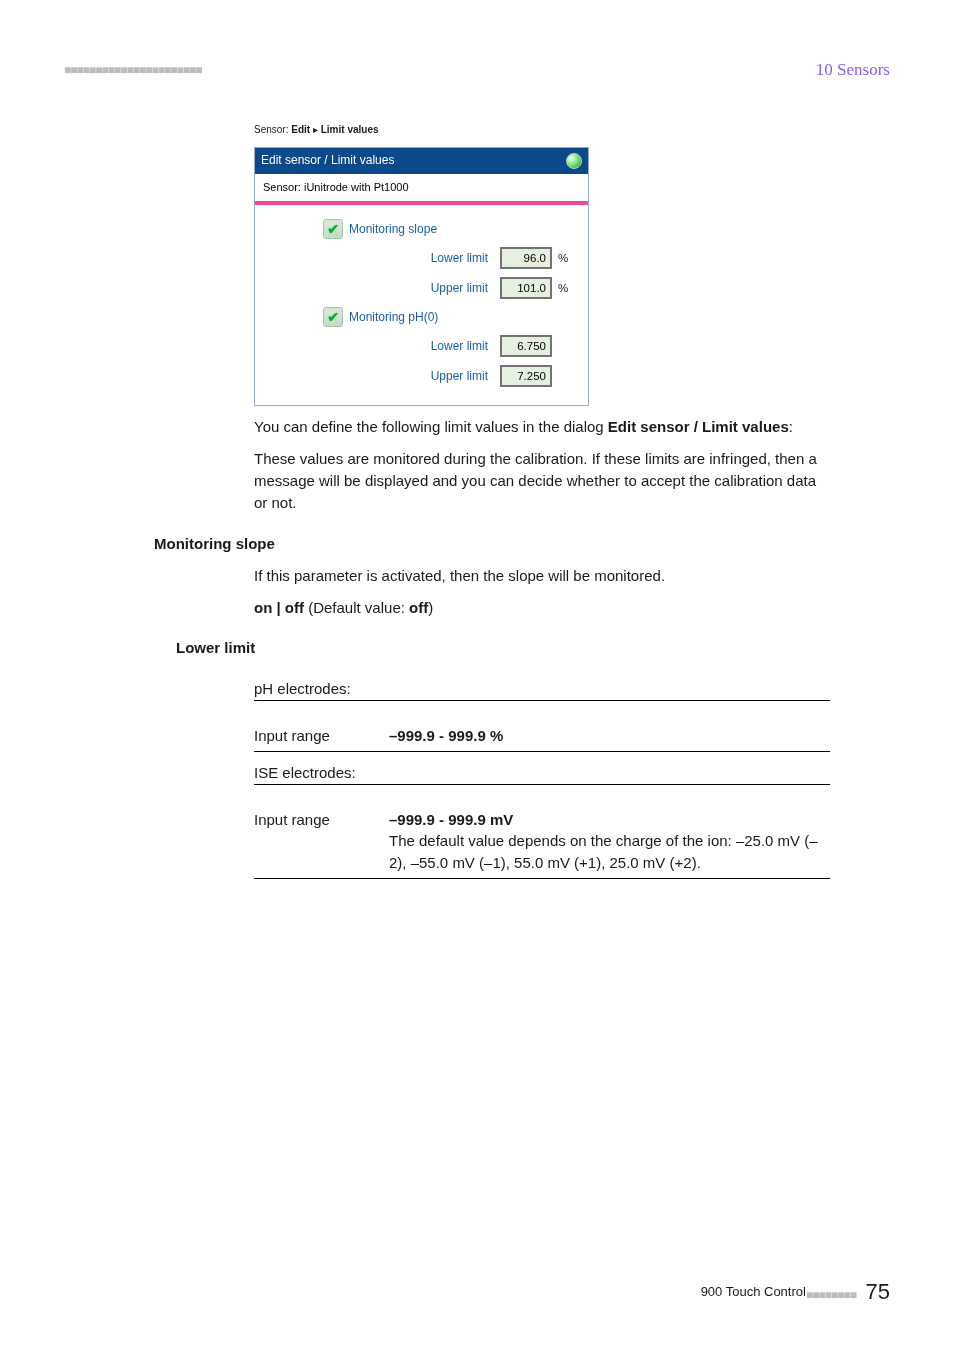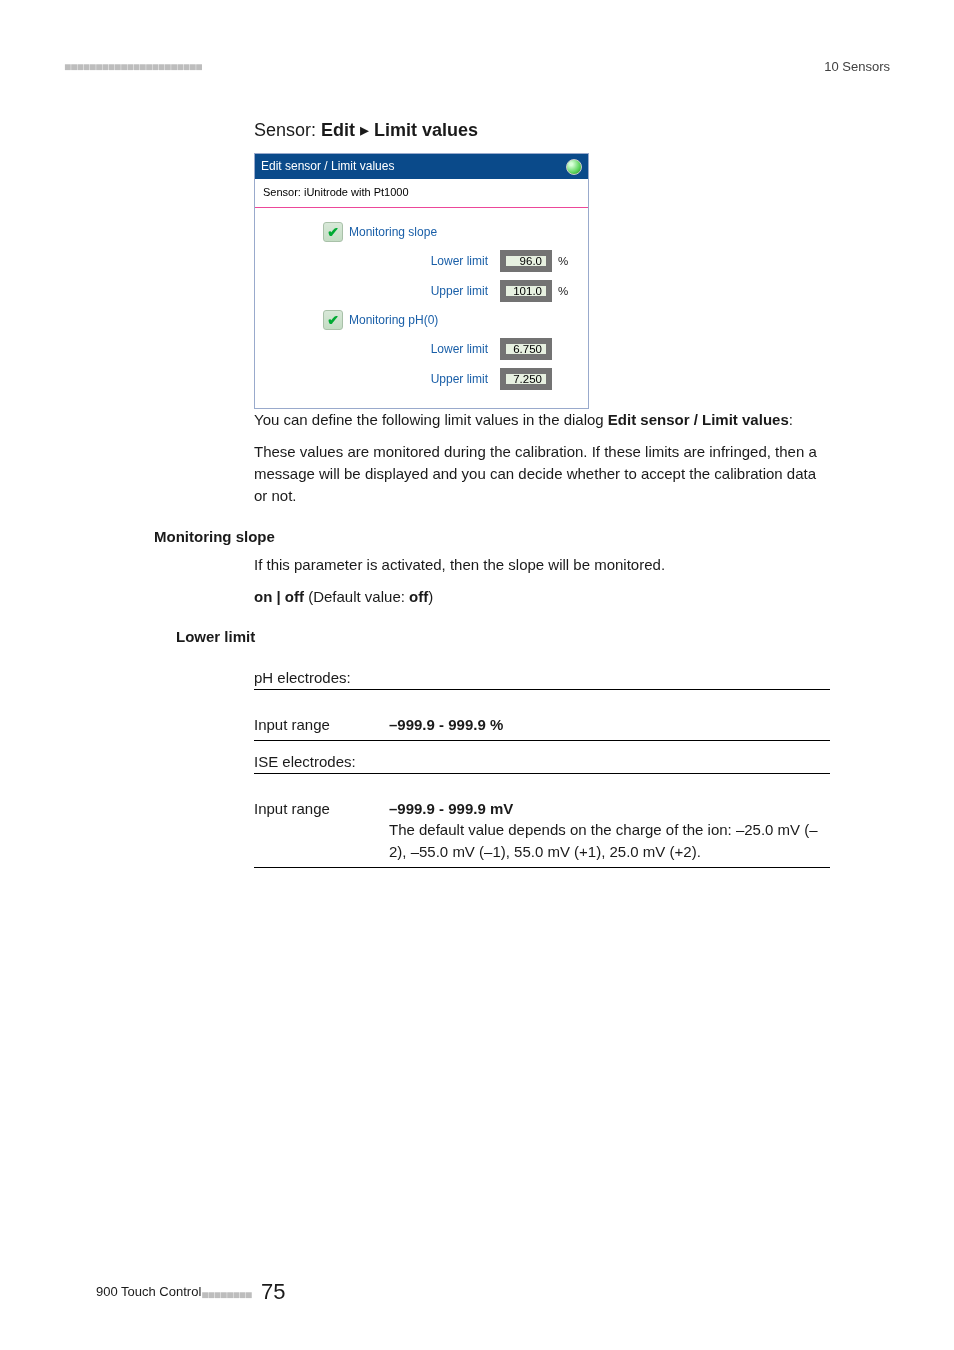--- a/index.html
+++ b/index.html
@@ -10,77 +10,77 @@
     color: #1a1a1a;
     background: #fff;
     position: relative;
     font-size: 15px;
     line-height: 1.45;
   }
   .page-pad { padding: 58px 64px 0 64px; }
 
   .top-row { display: flex; justify-content: space-between; align-items: center; margin-bottom: 40px; }
   .dots { color: #bdbdbd; letter-spacing: -1px; font-size: 12px; }
-  .top-right { font-size: 13px; color: #404040; }
+  .top-right { font-size: 17px; color: #8b5cf6; font-family: Liberation Serif, serif; }
 
   h1.section { font-size: 24px; font-weight: 700; margin: 10px 0 16px 0; }
   .secnum { display: inline-block; width: 90px; }
 
   .content-indent { margin-left: 190px; margin-right: 60px; }
-  .breadcrumb { margin-bottom: 10px; font-size: 18px; }
+  .breadcrumb { margin-bottom: 10px; font-size: 10px; }
 
   
   .panel { width: 335px; border: 1px solid #9ac; background: #fff; }
   .panel-title {
     background: #0a4a8a;
     color: #fff;
     font-size: 12px;
     padding: 4px 6px;
     display: flex; justify-content: space-between; align-items: center;
   }
   .panel-title .led {
     width: 16px; height: 16px; border-radius: 50%;
     background: radial-gradient(circle at 30% 30%, #d8ffd8 10%, #5fd55f 60%, #1a8a1a 100%);
     border: 1px solid #ccc;
   }
-  .panel-sub { font-size: 11px; padding: 6px 8px; color: #000; border-bottom: 1px solid #ec4899; }
+  .panel-sub { font-size: 11px; padding: 6px 8px; color: #000; border-bottom: 4px solid #ec4899; }
   .panel-body { padding: 6px 8px 10px 8px; font-size: 12px; }
   .prow { display: flex; align-items: center; justify-content: flex-end; margin: 8px 0; gap: 6px; }
   .prow .label { color: #1a5fa8; font-size: 12px; flex: 1; text-align: right; padding-right: 6px; }
   .prow .checklabel { flex: none; color: #1a5fa8; font-size: 12px; }
   .chk {
     width: 20px; height: 20px; border: 1px solid #a9c1a9; border-radius: 3px;
     background: linear-gradient(180deg,#d8e8d8,#c4dcc4);
     display: inline-flex; align-items: center; justify-content: center;
     font-size: 14px; color: #0a3; font-weight: bold;
   }
   .chkwrap { display: flex; align-items: center; gap: 6px; margin-left: 60px; }
   .valbox {
     width: 52px; height: 22px;
-    border: 6px solid #737373; background: #e6f0e0;
+    border: 2px solid #737373; background: #e6f0e0;
     display: inline-flex; align-items: center; justify-content: flex-end;
     padding: 0 4px; font-size: 11.5px; color: #000;
   }
   .unit { width: 22px; font-size: 11.5px; color: #222; text-align: left; }
 
-  p.body { margin: 0 0 10px 0; }
+  p.body { margin: 10px 0 10px 0; }
   ul.bullets { margin: 6px 0 10px 18px; }
   ul.bullets li { list-style: square; margin: 2px 0; padding-left: 2px; font-size: 15px; }
 
   .fieldlabel { font-weight: 700; margin: 20px 0 6px 90px; font-size: 15px; }
   .sublabel   { font-weight: 700; margin: 18px 0 6px 112px; font-size: 15px; }
 
   .ital { }
 
   table.spec { border-collapse: collapse; width: 100%; margin-top: 20px; }
   table.spec td { vertical-align: top; padding: 4px 0; font-size: 15px; }
   table.spec td.k { width: 135px; }
   .hr { border-top: 1px solid #000; height: 0; }
 
-  .footer { position: absolute; bottom: 42px; left: 64px; right: 64px; display: flex; justify-content: flex-start; align-items: center; font-size: 13px; margin-left: 32px; }
+  .footer { position: absolute; bottom: 42px; left: 52px; right: 64px; display: flex; justify-content: flex-end; align-items: center; font-size: 13px; margin-left: 32px; }
   .footer .dots2 { color: #bdbdbd; letter-spacing: -1px; font-size: 12px; margin-right: 6px; }
   .footer .pg { font-weight: 400; font-size: 22px; }
 </style>
 </head>
 <body>
 
 <div class="page-pad">
 
   <div class="top-row">
     <span class="dots">■■■■■■■■■■■■■■■■■■■■■■</span>

